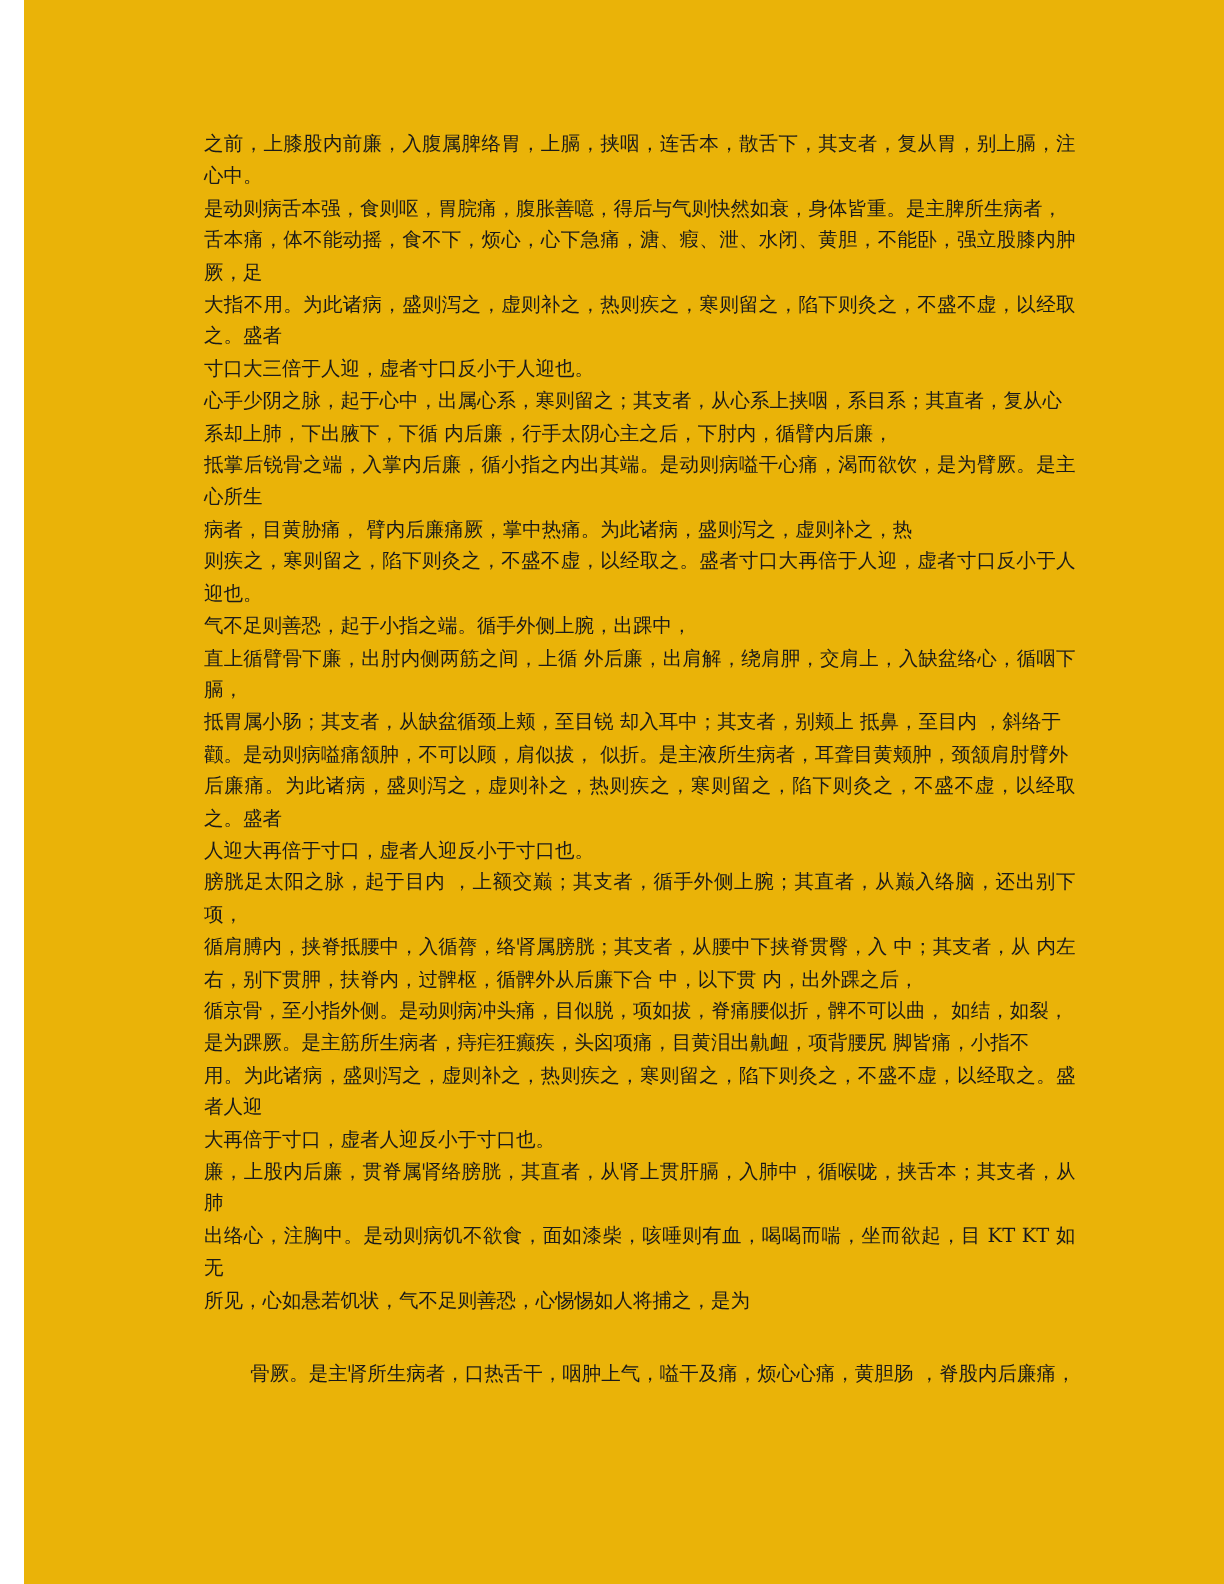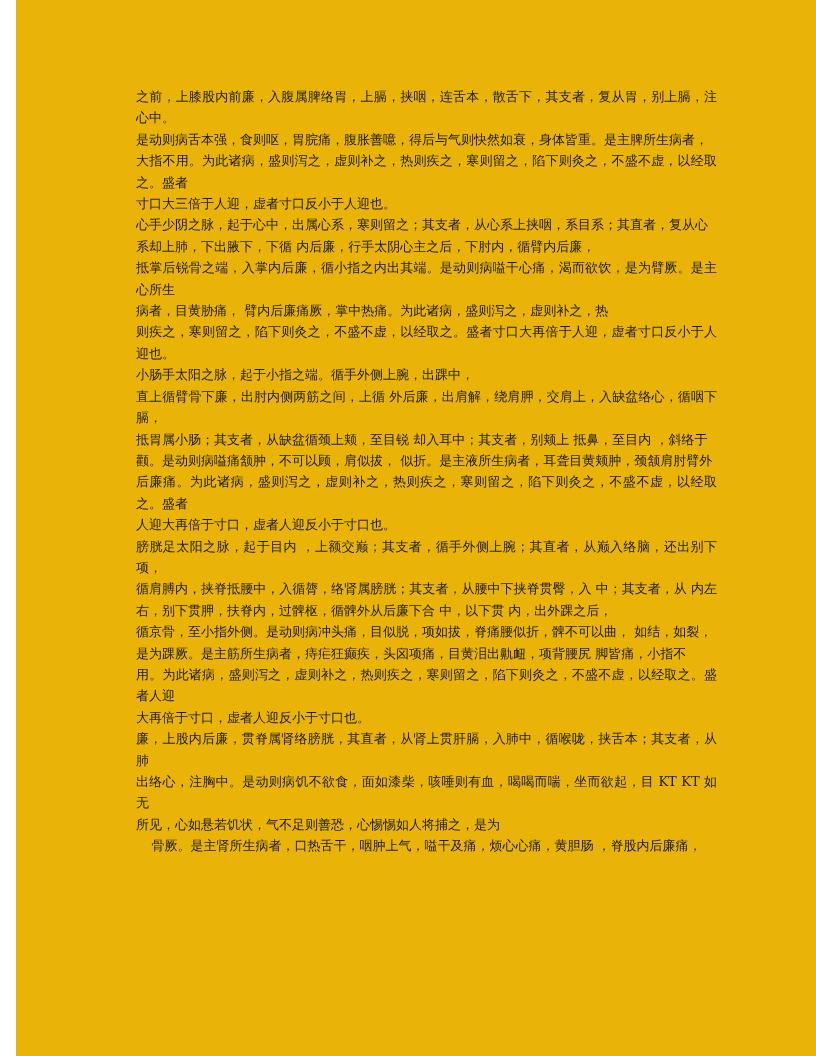--- a/index.html
+++ b/index.html
@@ -37,39 +37,41 @@
     text-align: justify;
     text-justify: inter-character;
     color: #1a1a1a;
     font-family: "DejaVu Serif", "Liberation Serif", serif;
     letter-spacing: 0px;
     -webkit-hyphens: none;
     hyphens: none;
     word-break: break-all;
   }
   .para:last-child {
-    text-align: center;
+    text-align: right;
+    margin-top: 28px;
   }
   
 </style>
 </head>
 <body>
 
 <div id="page">
   <div id="text-body">
     <p class="para">之前，上膝股内前廉，入腹属脾络胃，上膈，挟咽，连舌本，散舌下，其支者，复从胃，别上膈，注心中。</p>
     <p class="para">是动则病舌本强，食则呕，胃脘痛，腹胀善噫，得后与气则快然如衰，身体皆重。是主脾所生病者，</p>
+    <p class="para">舌本痛，体不能动摇，食不下，烦心，心下急痛，溏、瘕、泄、水闭、黄胆，不能卧，强立股膝内肿厥，足</p>
     <p class="para">大指不用。为此诸病，盛则泻之，虚则补之，热则疾之，寒则留之，陷下则灸之，不盛不虚，以经取之。盛者</p>
     <p class="para">寸口大三倍于人迎，虚者寸口反小于人迎也。</p>
     <p class="para">心手少阴之脉，起于心中，出属心系，寒则留之；其支者，从心系上挟咽，系目系；其直者，复从心</p>
     <p class="para">系却上肺，下出腋下，下循 内后廉，行手太阴心主之后，下肘内，循臂内后廉，</p>
     <p class="para">抵掌后锐骨之端，入掌内后廉，循小指之内出其端。是动则病嗌干心痛，渴而欲饮，是为臂厥。是主心所生</p>
     <p class="para">病者，目黄胁痛， 臂内后廉痛厥，掌中热痛。为此诸病，盛则泻之，虚则补之，热</p>
     <p class="para">则疾之，寒则留之，陷下则灸之，不盛不虚，以经取之。盛者寸口大再倍于人迎，虚者寸口反小于人迎也。</p>
-    <p class="para">小肠手太阳之脉，起于小指之端。循手外侧上腕，出踝中，</p>
+    <p class="para">气不足则善恐，起于小指之端。循手外侧上腕，出踝中，</p>
     <p class="para">直上循臂骨下廉，出肘内侧两筋之间，上循 外后廉，出肩解，绕肩胛，交肩上，入缺盆络心，循咽下膈，</p>
     <p class="para">抵胃属小肠；其支者，从缺盆循颈上颊，至目锐 却入耳中；其支者，别颊上 抵鼻，至目内 ，斜络于</p>
     <p class="para">颧。是动则病嗌痛颔肿，不可以顾，肩似拔， 似折。是主液所生病者，耳聋目黄颊肿，颈颔肩肘臂外</p>
     <p class="para">后廉痛。为此诸病，盛则泻之，虚则补之，热则疾之，寒则留之，陷下则灸之，不盛不虚，以经取之。盛者</p>
     <p class="para">人迎大再倍于寸口，虚者人迎反小于寸口也。</p>
     <p class="para">膀胱足太阳之脉，起于目内 ，上额交巅；其支者，循手外侧上腕；其直者，从巅入络脑，还出别下项，</p>
     <p class="para">循肩膊内，挟脊抵腰中，入循膂，络肾属膀胱；其支者，从腰中下挟脊贯臀，入 中；其支者，从 内左右，别下贯胛，扶脊内，过髀枢，循髀外从后廉下合 中，以下贯 内，出外踝之后，</p>
     <p class="para">循京骨，至小指外侧。是动则病冲头痛，目似脱，项如拔，脊痛腰似折，髀不可以曲， 如结，如裂，</p>
     <p class="para">是为踝厥。是主筋所生病者，痔疟狂癫疾，头囟项痛，目黄泪出鼽衄，项背腰尻 脚皆痛，小指不</p>
     <p class="para">用。为此诸病，盛则泻之，虚则补之，热则疾之，寒则留之，陷下则灸之，不盛不虚，以经取之。盛者人迎</p>

